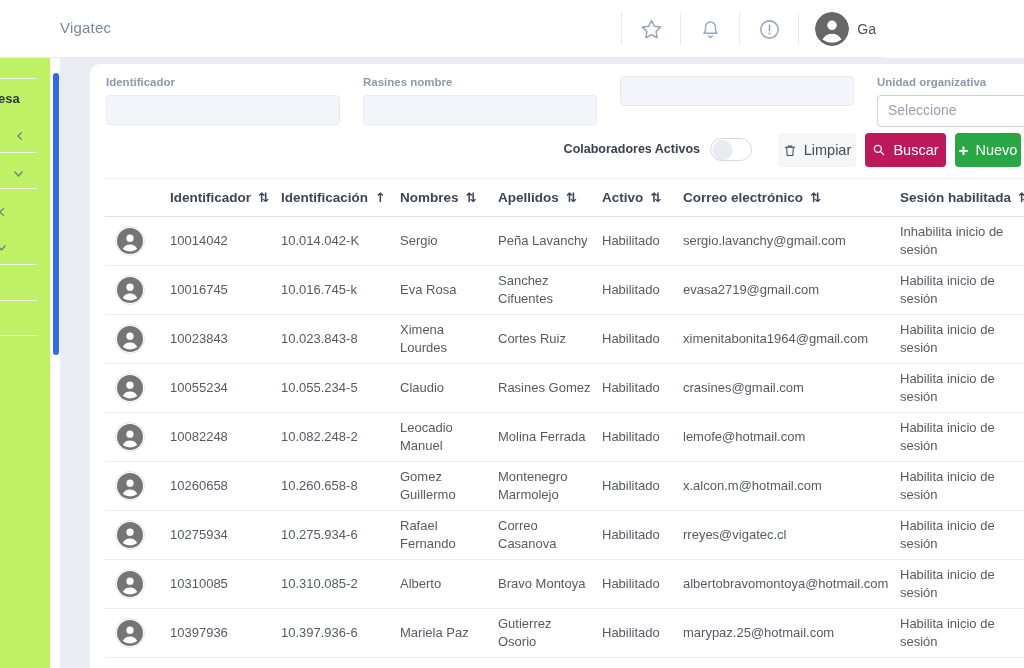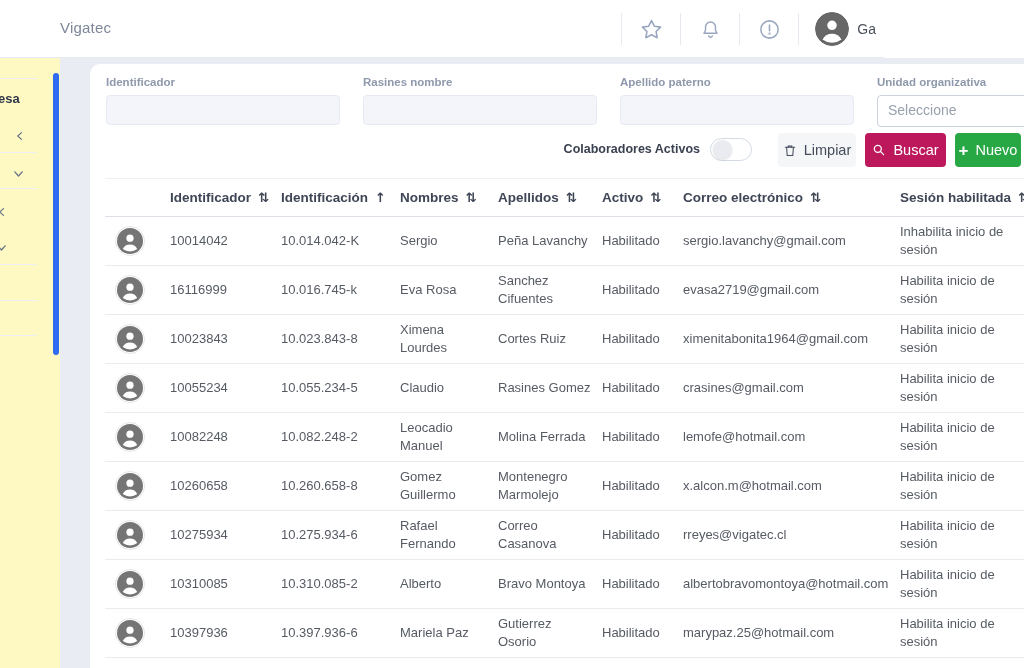--- a/index.html
+++ b/index.html
@@ -11,21 +11,21 @@
             border-bottom:1px solid #e8ebf1; z-index:5; }
   .brand { position:absolute; left:60px; top:19px; font-size:15px; color:#7d8799; letter-spacing:.2px; }
   .topbar-right { position:absolute; right:-18px; top:0; height:58px; display:flex; align-items:center; }
   .tsep { width:1px; height:32px; background:#e6e9f0; }
   .icon-btn { background:none; border:none; width:58px; height:58px; display:flex; align-items:center;
               justify-content:center; cursor:pointer; }
   .avatar-sm { width:34px; height:34px; border-radius:50%; overflow:hidden; display:inline-block; margin:0 8px 0 16px; }
   .user-label { font-size:14px; color:#4c525c; padding-right:26px; white-space:nowrap; }
 
   
-  .sidebar { position:absolute; left:0; top:58px; width:60px; height:610px; background:#fef9c3; }
+  .sidebar { position:absolute; left:0; top:58px; width:50px; height:610px; background:#bef264; }
   .side-div { position:absolute; left:0; width:37px; height:1px; background:#edeff3; }
   .side-label { position:absolute; left:-2px; font-size:13px; font-weight:bold; color:#2f3748; }
   .chev { position:absolute; }
   .scroll-thumb { position:absolute; left:53px; top:73px; width:6px; height:282px; background:#2f6bf2;
                   border-radius:3px; z-index:4; }
 
   
   .content { position:absolute; left:60px; top:58px; width:964px; height:610px; background:#e9ecf2; }
   .card { position:absolute; left:30px; top:6px; width:940px; height:604px; background:#fff;
           border-radius:10px 0 0 0; }
@@ -146,21 +146,20 @@
 
       <div class="f-group" style="left:16px">
         <label class="f-label">Identificador</label>
         <input class="f-input" placeholder="" style="">
       </div>
       <div class="f-group" style="left:273px">
         <label class="f-label">Rasines nombre</label>
         <input class="f-input" placeholder="" style="">
       </div>
       <div class="f-group" style="left:530px">
-        <label class="f-label">Apellido paterno</label>
         <input class="f-input" placeholder="" style="">
       </div>
       <div class="f-group" style="left:787px">
         <label class="f-label">Unidad organizativa</label>
         <div class="f-select">Seleccione</div>
       </div>
 
       <div class="actions">
         <span class="toggle-label">Colaboradores Activos</span>
         <span class="toggle">
@@ -248,21 +247,21 @@
   <tr class="data-row">
     <td>
       <span class="row-avatar">
         <svg viewBox="0 0 28 28">
           <circle cx="14" cy="14" r="14" fill="#757575"></circle>
           <circle cx="14" cy="11" r="3.9" fill="#fff"></circle>
           <path d="M6.2 22.6a8.8 8.8 0 0 1 15.6 0A13.9 13.9 0 0 1 14 25.4a13.9 13.9 0 0 1-7.8-2.8z" fill="#fff"></path>
         </svg>
       </span>
     </td>
-    <td>16116999</td>
+    <td>10016745</td>
     <td>10.016.745-k</td>
     <td>Eva Rosa</td>
     <td>Sanchez Cifuentes</td>
     <td>Habilitado</td>
     <td>evasa2719@gmail.com</td>
     <td>Habilita inicio de sesión</td>
   </tr>
 
   <tr class="data-row">
     <td>

